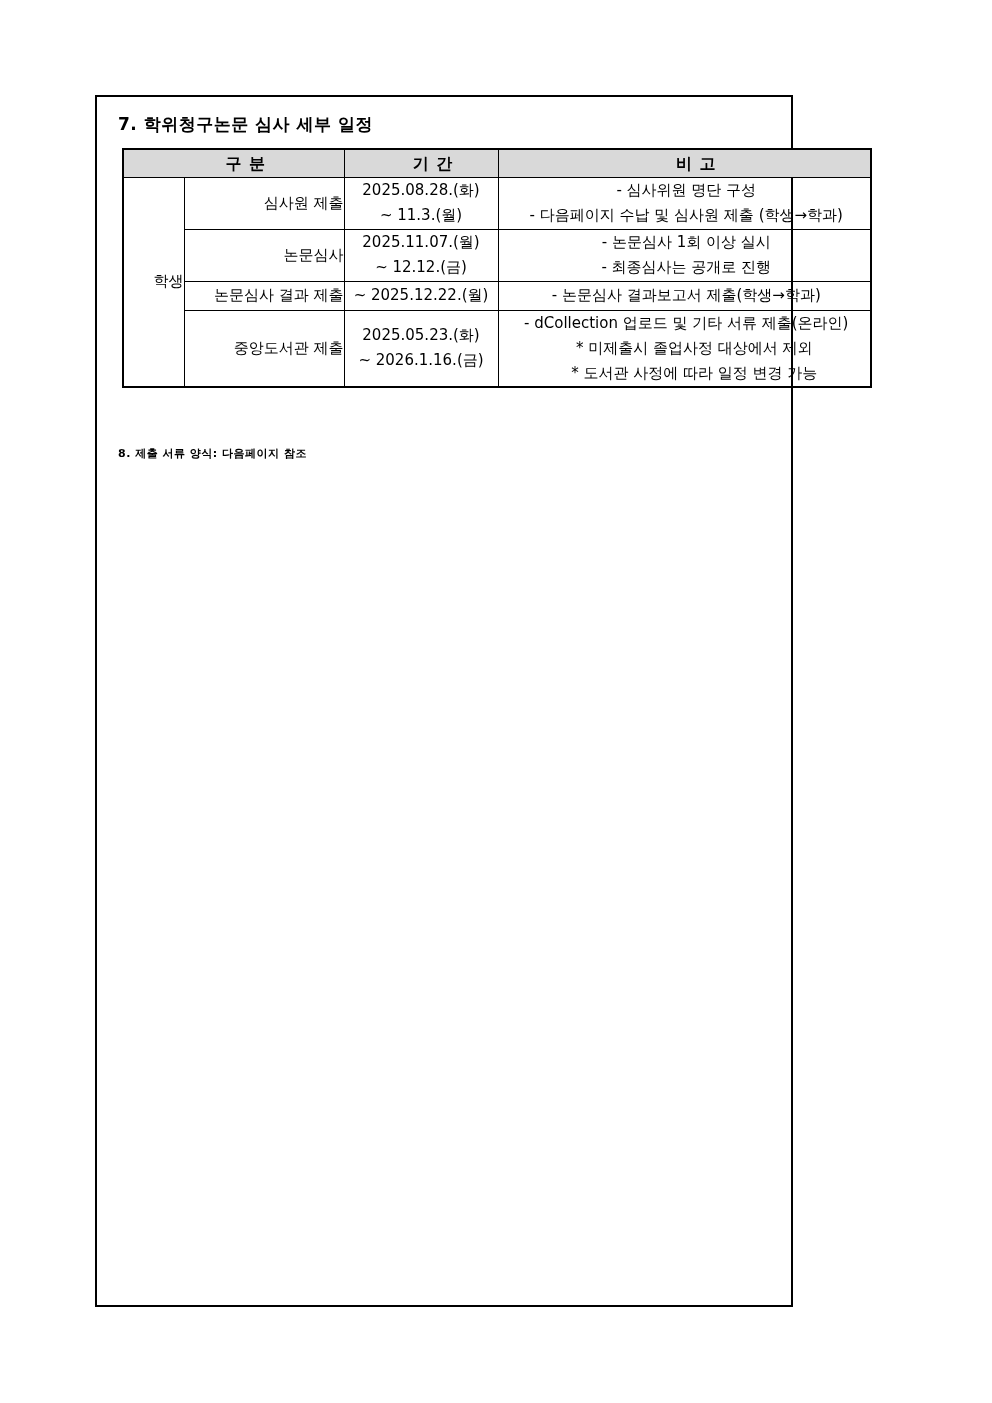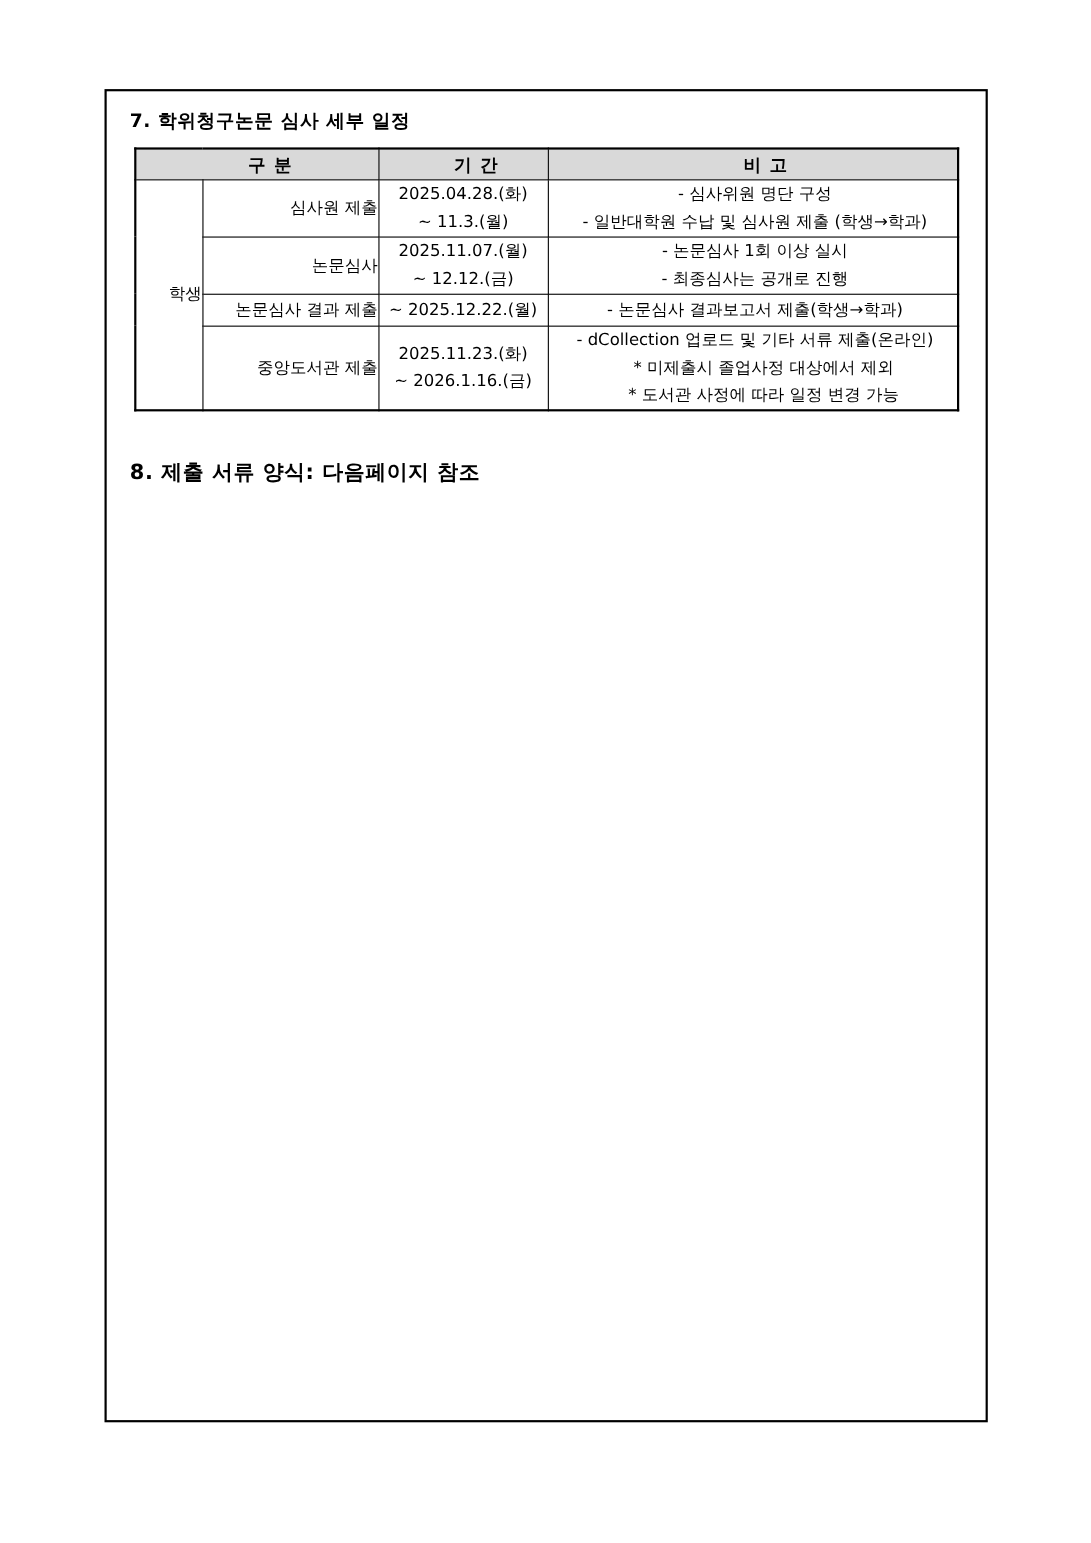--- a/index.html
+++ b/index.html
@@ -6,22 +6,22 @@
   html, body {
     width: 992px;
     height: 1403px;
     background: #ffffff;
     font-family: "DejaVu Sans", "Liberation Sans", sans-serif;
     color: #000000;
   }
   .page-frame {
     position: absolute;
     left: 95px;
-    top: 81px;
-    width: 803px;
+    top: 95px;
+    width: 698px;
     height: 1212px;
     border: 2px solid #000000;
     background: #ffffff;
   }
   .content {
     padding-top: 15px;
   }
   .section-title {
     margin-left: 21px;
     font-size: 17px;
@@ -67,23 +67,23 @@
     font-size: 15.5px;
     line-height: 27px;
     text-align: justify;
     word-break: keep-all;
     padding-left: 23px;
     text-indent: -23px;
     letter-spacing: 0.3px;
   }
   .note-block .bullet { font-size: 13px; margin-right: 7px; }
   .section8-title {
-    margin-top: 42px;
+    margin-top: 58px;
     margin-left: 21px;
-    font-size: 19px;
+    font-size: 11px;
     font-weight: bold;
     letter-spacing: 0.5px;
   }
 </style>
 </head>
 <body>
 
 <div class="page-frame">
   <div class="content">
 
@@ -101,26 +101,26 @@
           <th colspan="2">구 분</th>
           <th>기 간</th>
           <th>비 고</th>
         </tr>
       </thead>
       <tbody>
         <tr class="r-tall">
           <td class="group-cell" rowspan="4">학생</td>
           <td class="cat-cell">심사원 제출</td>
           <td class="period-cell">
-            <div>2025.04.28.(화)</div>
+            <div>2025.08.28.(화)</div>
             <div>~ 11.3.(월)</div>
           </td>
           <td class="note-cell">
             <div class="note-line">- 심사위원 명단 구성</div>
-            <div class="note-line">- 일반대학원 수납 및 심사원 제출 (학생→학과)</div>
+            <div class="note-line">- 다음페이지 수납 및 심사원 제출 (학생→학과)</div>
           </td>
         </tr>
         <tr class="r-tall">
           <td class="cat-cell">논문심사</td>
           <td class="period-cell">
             <div>2025.11.07.(월)</div>
             <div>~ 12.12.(금)</div>
           </td>
           <td class="note-cell">
             <div class="note-line">- 논문심사 1회 이상 실시</div>
@@ -132,21 +132,21 @@
           <td class="period-cell">
             <div>~ 2025.12.22.(월)</div>
           </td>
           <td class="note-cell">
             <div class="note-line">- 논문심사 결과보고서 제출(학생→학과)</div>
           </td>
         </tr>
         <tr class="r-big">
           <td class="cat-cell">중앙도서관 제출</td>
           <td class="period-cell">
-            <div>2025.11.23.(화)</div>
+            <div>2025.05.23.(화)</div>
             <div>~ 2026.1.16.(금)</div>
           </td>
           <td class="note-cell">
             <div class="note-line">- dCollection 업로드 및 기타 서류 제출(온라인)</div>
             <div class="note-line indent">* 미제출시 졸업사정 대상에서 제외</div>
             <div class="note-line indent">* 도서관 사정에 따라 일정 변경 가능</div>
           </td>
         </tr>
       </tbody>
     </table>

